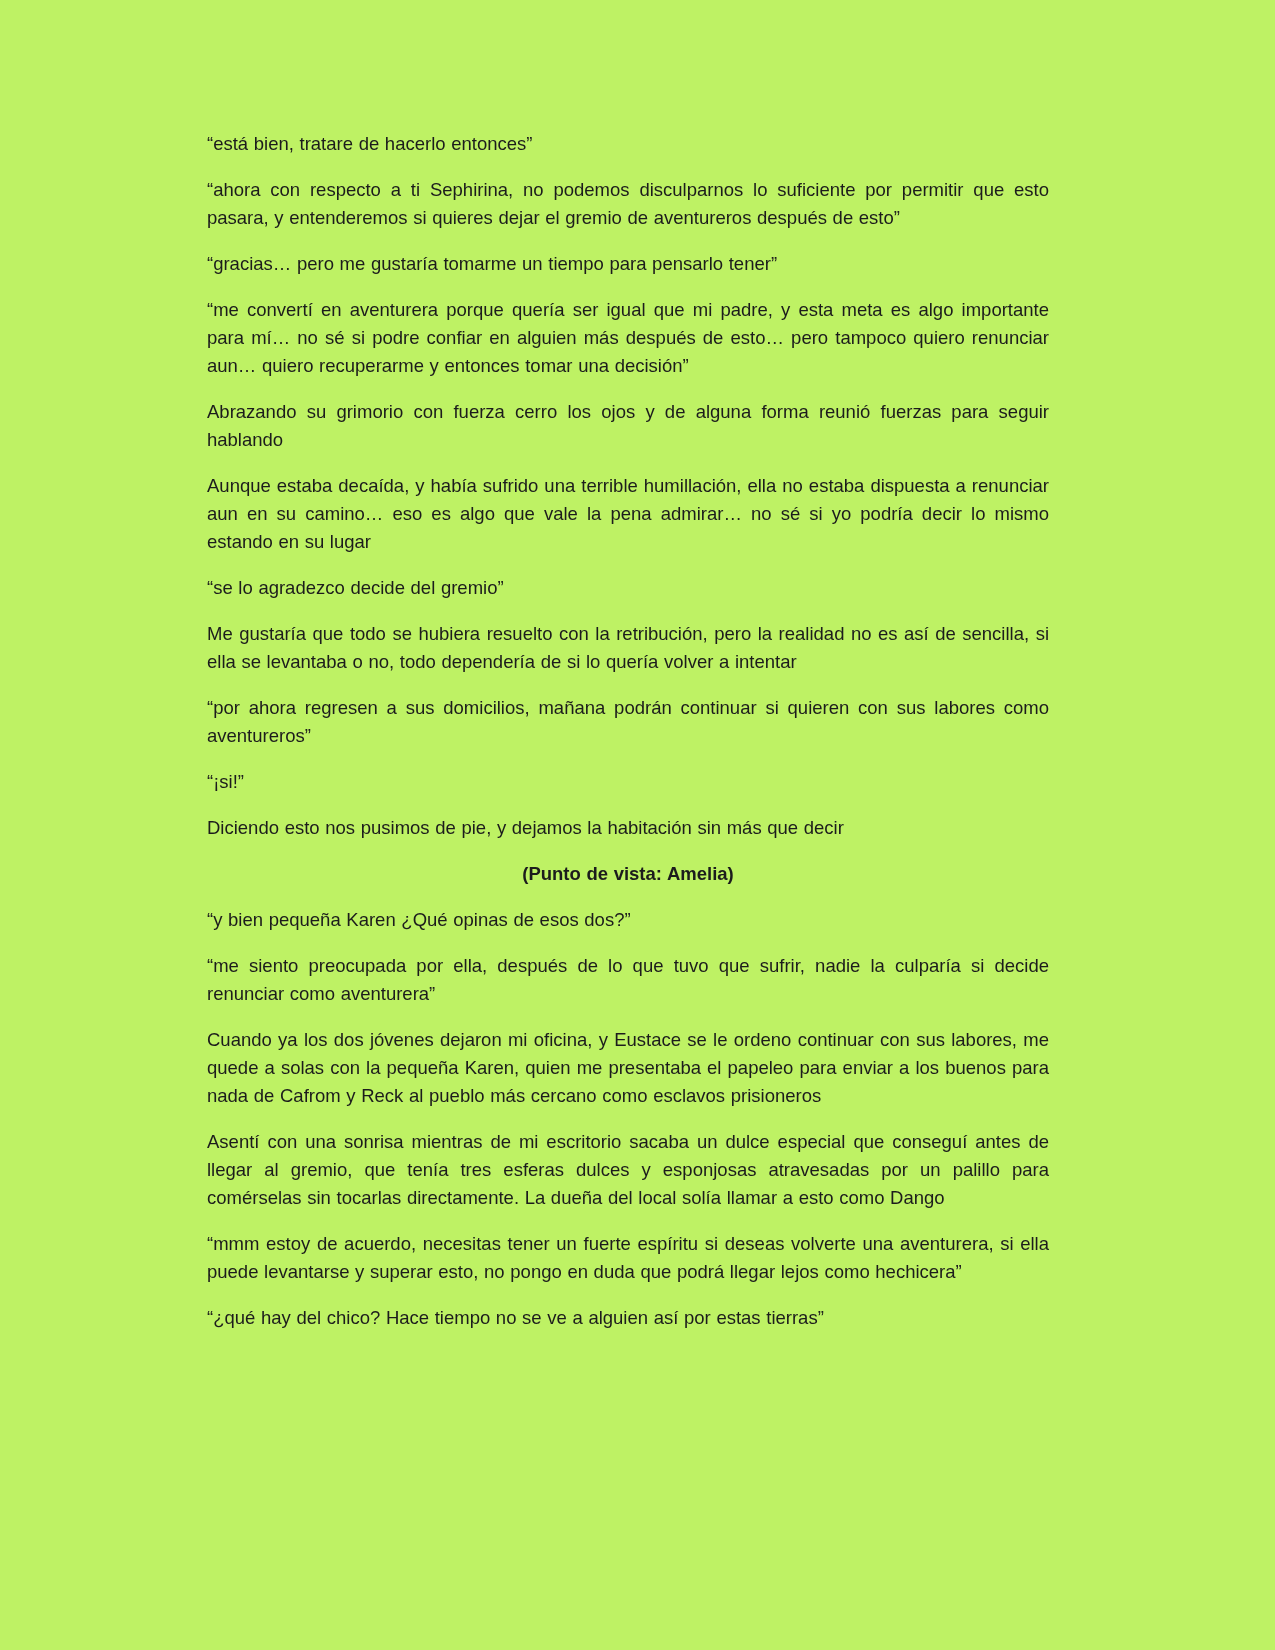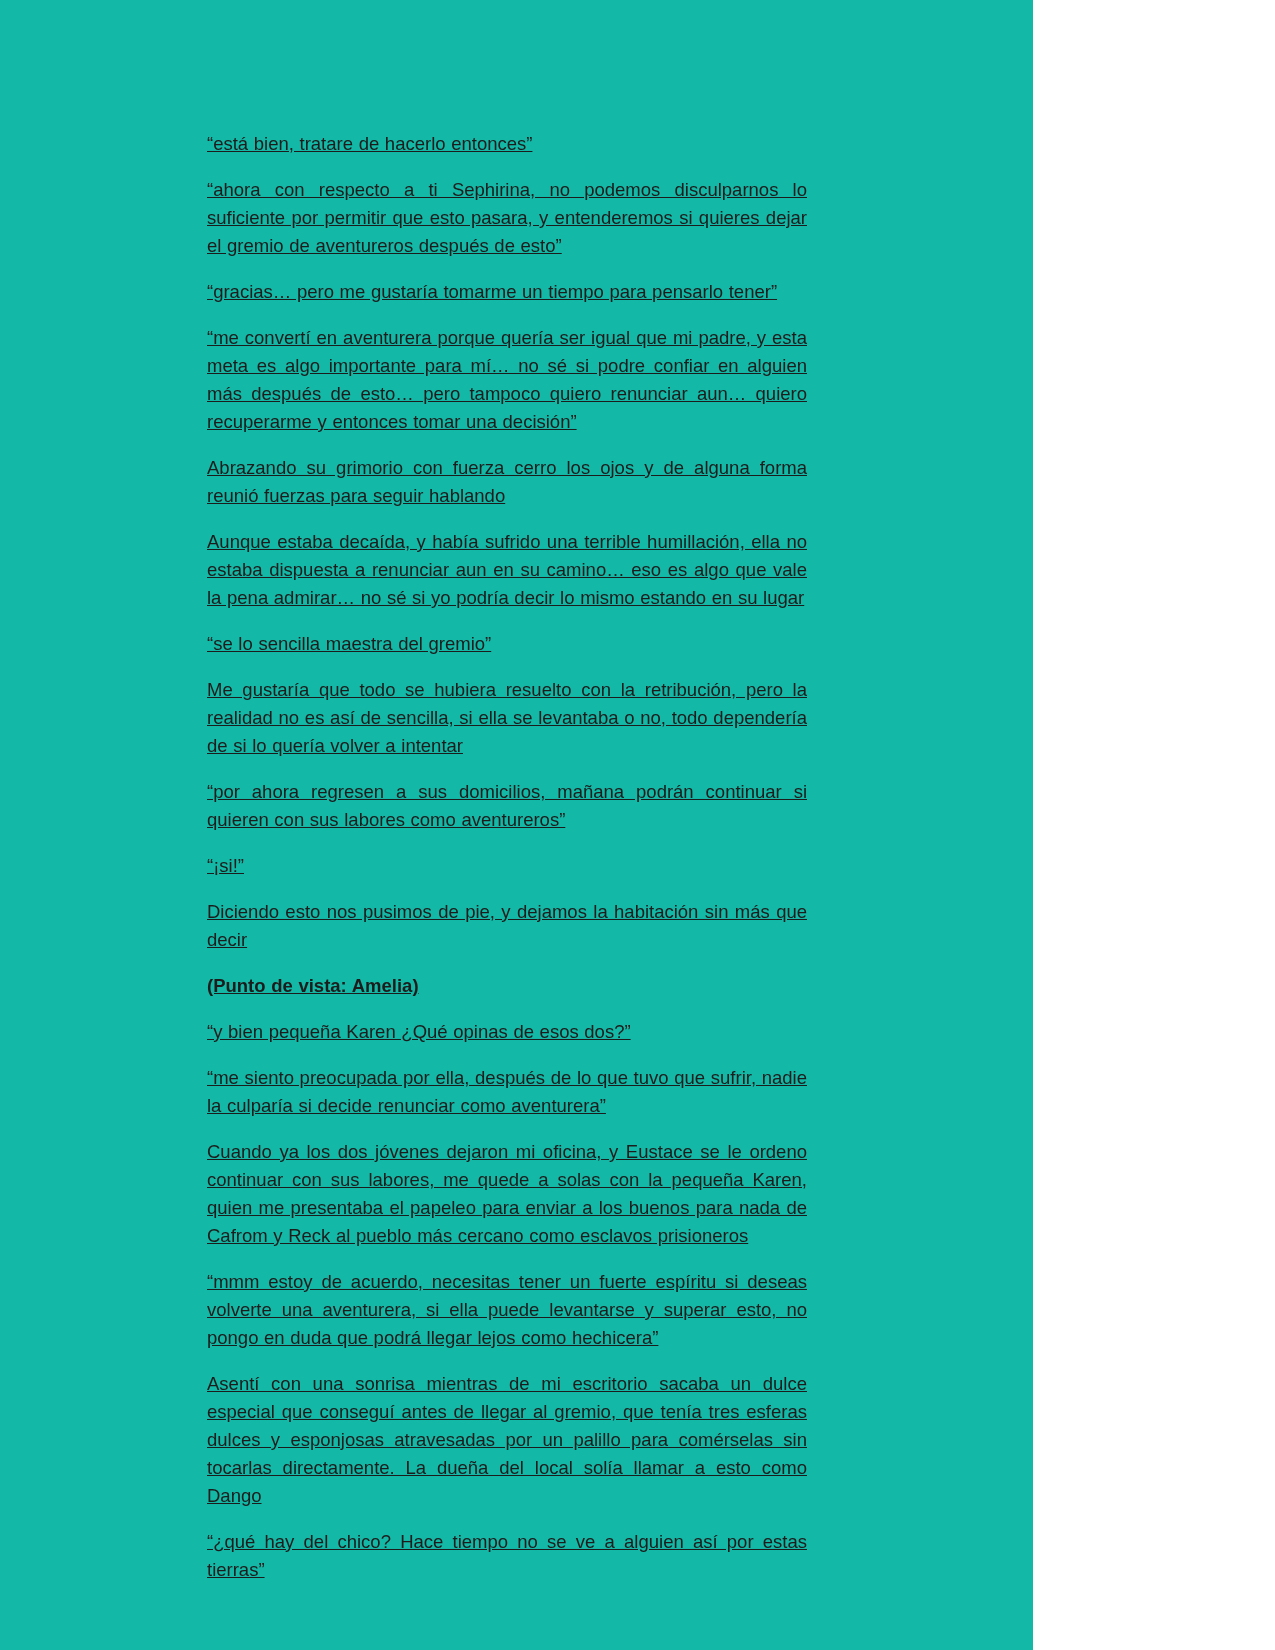--- a/index.html
+++ b/index.html
@@ -8,55 +8,54 @@
     background: #ffffff;
   }
   body {
     width: 1275px;
     height: 1650px;
     font-family: "Liberation Sans", sans-serif;
     overflow: hidden;
   }
   .page {
     box-sizing: border-box;
-    width: 1033px;
+    width: 1275px;
     height: 1650px;
-    background: #14b8a6;
+    background: #bef264;
     padding: 130px 226px 60px 207px;
     color: #1c1c1c;
-    text-decoration: underline;
   }
   .para {
     margin: 0 0 18px 0;
     font-size: 18.5px;
     line-height: 28px;
     text-align: justify;
     color: #1c1c1c;
     word-spacing: 0.5px;
   }
   .para.center-bold {
-    text-align: left;
+    text-align: center;
     font-weight: bold;
   }
 </style>
 </head>
 <body>
 
 <div class="page">
   <p class="para">“está bien, tratare de hacerlo entonces”</p>
   <p class="para">“ahora con respecto a ti Sephirina, no podemos disculparnos lo suficiente por permitir que esto pasara, y entenderemos si quieres dejar el gremio de aventureros después de esto”</p>
   <p class="para">“gracias… pero me gustaría tomarme un tiempo para pensarlo tener”</p>
   <p class="para">“me convertí en aventurera porque quería ser igual que mi padre, y esta meta es algo importante para mí… no sé si podre confiar en alguien más después de esto… pero tampoco quiero renunciar aun… quiero recuperarme y entonces tomar una decisión”</p>
   <p class="para">Abrazando su grimorio con fuerza cerro los ojos y de alguna forma reunió fuerzas para seguir hablando</p>
   <p class="para">Aunque estaba decaída, y había sufrido una terrible humillación, ella no estaba dispuesta a renunciar aun en su camino… eso es algo que vale la pena admirar… no sé si yo podría decir lo mismo estando en su lugar</p>
-  <p class="para">“se lo sencilla maestra del gremio”</p>
+  <p class="para">“se lo agradezco decide del gremio”</p>
   <p class="para">Me gustaría que todo se hubiera resuelto con la retribución, pero la realidad no es así de sencilla, si ella se levantaba o no, todo dependería de si lo quería volver a intentar</p>
   <p class="para">“por ahora regresen a sus domicilios, mañana podrán continuar si quieren con sus labores como aventureros”</p>
   <p class="para">“¡si!”</p>
   <p class="para">Diciendo esto nos pusimos de pie, y dejamos la habitación sin más que decir</p>
   <p class="para center-bold">(Punto de vista: Amelia)</p>
   <p class="para">“y bien pequeña Karen ¿Qué opinas de esos dos?”</p>
   <p class="para">“me siento preocupada por ella, después de lo que tuvo que sufrir, nadie la culparía si decide renunciar como aventurera”</p>
   <p class="para">Cuando ya los dos jóvenes dejaron mi oficina, y Eustace se le ordeno continuar con sus labores, me quede a solas con la pequeña Karen, quien me presentaba el papeleo para enviar a los buenos para nada de Cafrom y Reck al pueblo más cercano como esclavos prisioneros</p>
+  <p class="para">Asentí con una sonrisa mientras de mi escritorio sacaba un dulce especial que conseguí antes de llegar al gremio, que tenía tres esferas dulces y esponjosas atravesadas por un palillo para comérselas sin tocarlas directamente. La dueña del local solía llamar a esto como Dango</p>
   <p class="para">“mmm estoy de acuerdo, necesitas tener un fuerte espíritu si deseas volverte una aventurera, si ella puede levantarse y superar esto, no pongo en duda que podrá llegar lejos como hechicera”</p>
-  <p class="para">Asentí con una sonrisa mientras de mi escritorio sacaba un dulce especial que conseguí antes de llegar al gremio, que tenía tres esferas dulces y esponjosas atravesadas por un palillo para comérselas sin tocarlas directamente. La dueña del local solía llamar a esto como Dango</p>
   <p class="para">“¿qué hay del chico? Hace tiempo no se ve a alguien así por estas tierras”</p>
 </div>
 
 </body></html>

